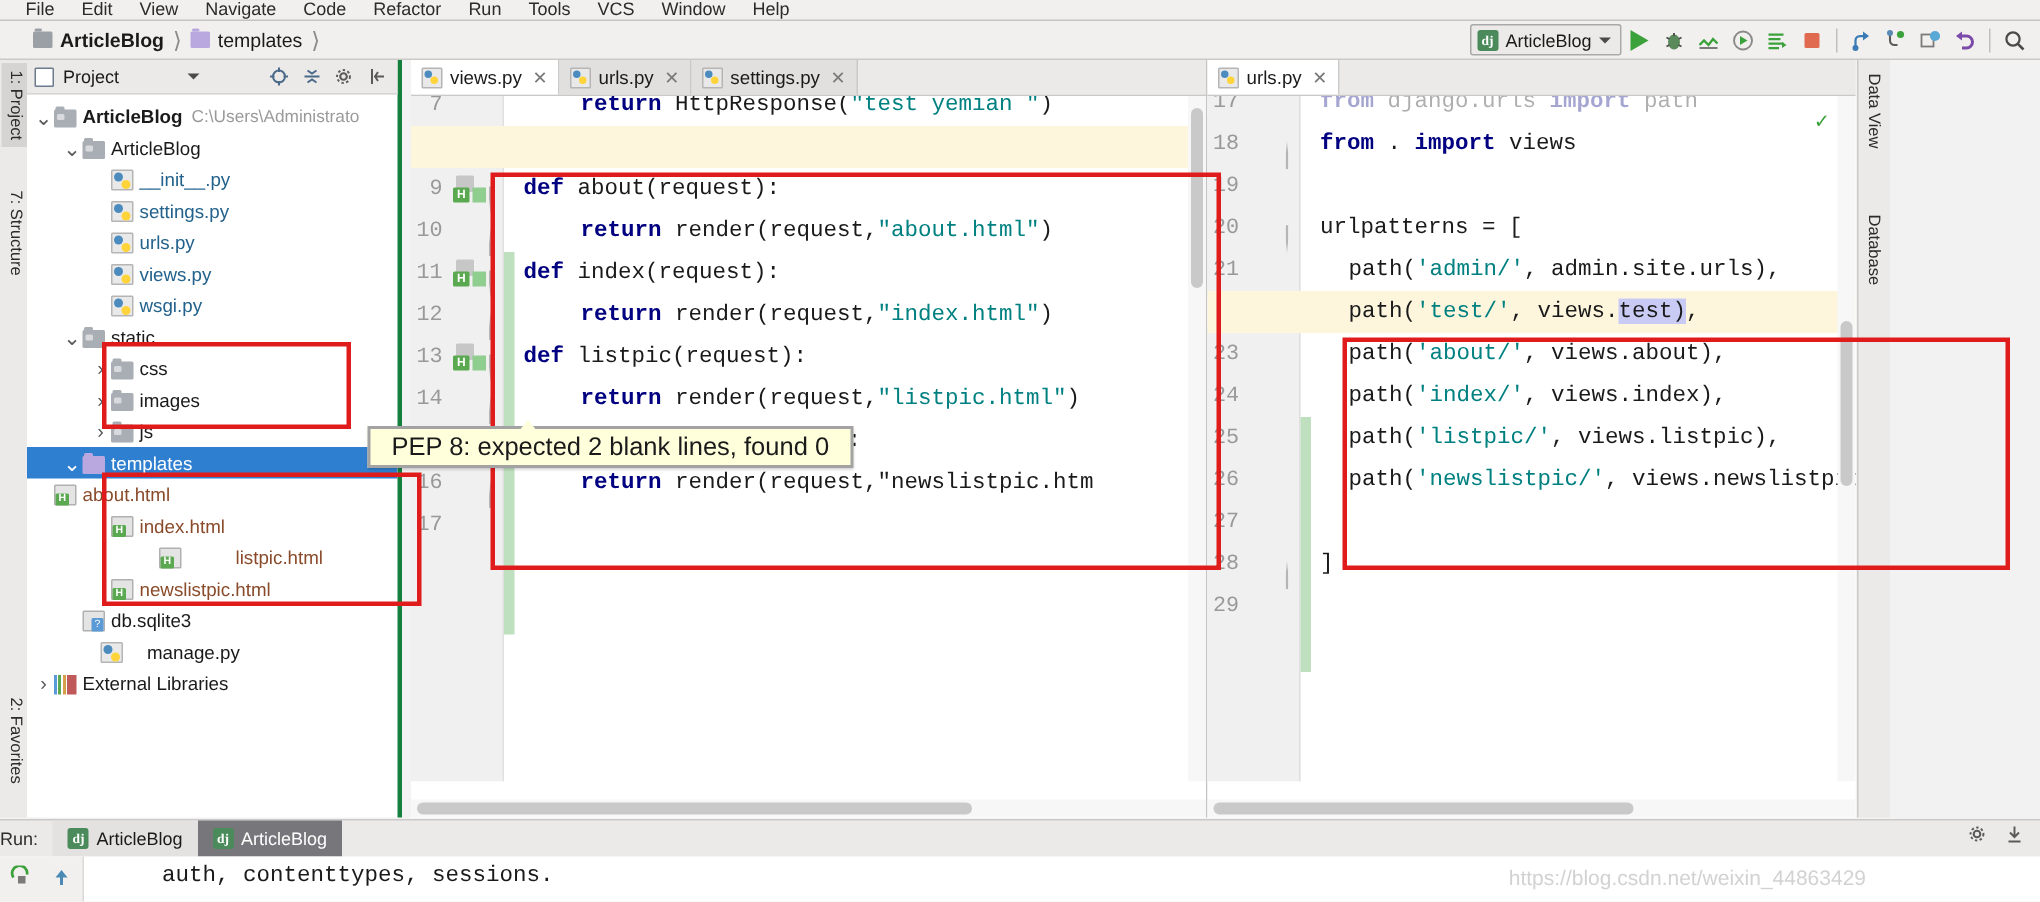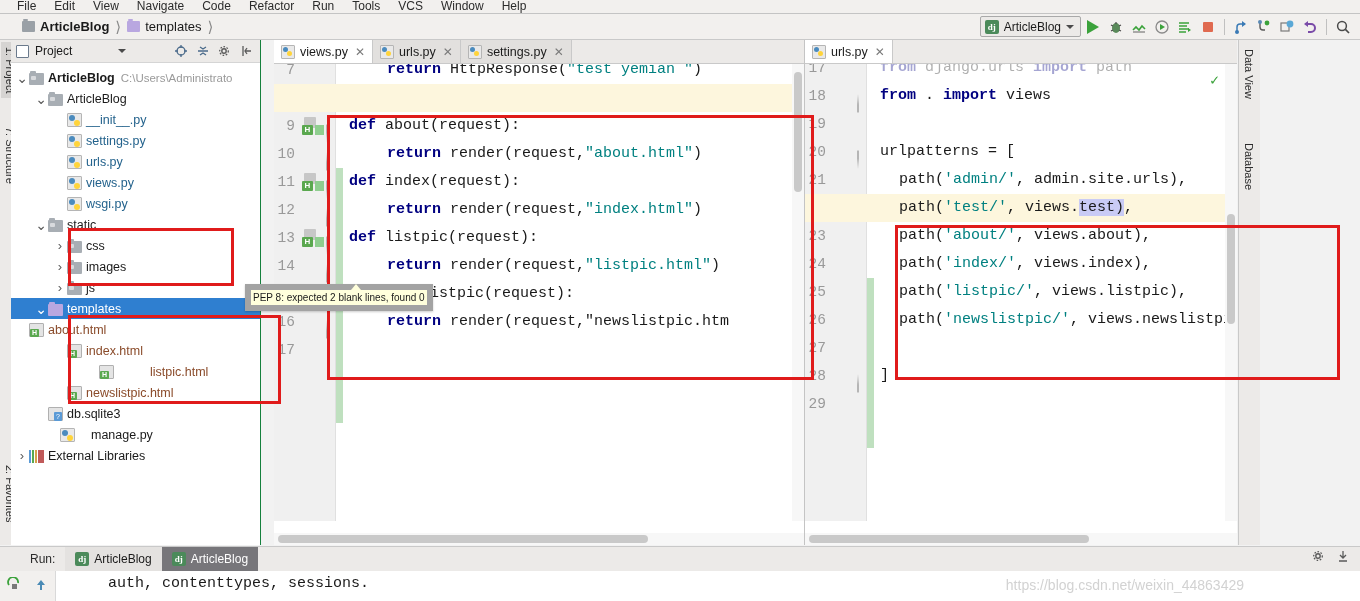--- a/index.html
+++ b/index.html
@@ -69,22 +69,22 @@
 
   
   .rbar {
     position: absolute; right: 0; top: 40px; width: 22px; height: 505px;
     background: #eceae8; border-left: 1px solid #c9c9c9;
   }
   .rbar .vtab { position: absolute; left: 1px; }
 
   
   .projpanel {
-    position: absolute; left: 11px; top: 40px; width: 250px; height: 505px;
-    background: #fff; border-right: 1px solid #15803d;
+    position: absolute; left: 18px; top: 40px; width: 250px; height: 505px;
+    background: #fff; border-right: 3px solid #15803d;
   }
   .projhdr {
     height: 23px; background: #eceae8; border-bottom: 1px solid #d5d5d5;
     display: flex; align-items: center; padding: 0 5px; gap: 6px; font-size: 12px;
   }
   .projhdr .hicon { width:13px;height:13px;border:1px solid #6b7a8c;border-radius:1px;background:#fff;display:inline-block;}
   .projhdr .spacer { flex: 1; }
   .ph-btn { width:16px;height:16px;display:flex;align-items:center;justify-content:center;color:#4a6a8a;}
   .tree { padding: 4px 0 0 0; font-size: 12.5px; overflow: hidden; height: 482px;}
   .trow { display: flex; align-items: center; height: 21px; padding-left: 4px; white-space: nowrap; }
@@ -115,21 +115,21 @@
   .ic.lib { height:13px; margin-top:1px; background:
       linear-gradient(90deg,#5a9ad6 0 2px, transparent 2px 3px, #5aa84f 3px 5px, transparent 5px 6px, #d6a04a 6px 8px, transparent 8px 9px, #c05a5a 9px 11px); }
   .fname { color: #1a1a1a; }
   .fname.blue { color: #23628c; }
   .fname.brown { color: #8a4b2a; }
   .trow.sel .fname { color:#fff; }
 
   
   .tooltip {
     position: absolute; left: 245px; top: 284px; background: #ffffdc;
-    border: 6px solid #a3a3a3; padding: 2px 2px; font-size: 10px; z-index: 40;
+    border: 2px solid #a3a3a3; padding: 2px 14px; font-size: 17px; z-index: 40;
     white-space: nowrap; box-shadow: 0 1px 2px rgba(0,0,0,.2);
   }
   .tooltip::after{
     content:""; position:absolute; left:100px; top:-6px; width:10px;height:6px;
     background:#ffffdc; clip-path: polygon(50% 0, 100% 100%, 0 100%);
   }
 
   
   .edwrap { position: absolute; left: 274px; top: 40px; right: 23px; height: 505px; background: #fff; }
   .tabstrip {
@@ -189,21 +189,21 @@
   .hsb .thumb { position:absolute; top:2px; height:8px; background:#c9c9c9; border-radius:4px;}
 
   
   .redbox { position: absolute; border: 3px solid #e01b1b; z-index: 30; pointer-events:none; }
 
   
   .runpanel {
     position: absolute; left: 0; top: 546px; width: 1360px; height: 55px;
     background: #eceae8; border-top: 1px solid #c9c9c9;
   }
-  .runhdr { height: 24px; display: flex; align-items: center; padding-left: 30px; gap: 0; font-size: 12px;}
+  .runhdr { height: 24px; display: flex; align-items: center; gap: 0; font-size: 12px;}
   .runlabel { padding-right: 10px; color: #2b2b2b; }
   .rtab { display:flex; align-items:center; gap:5px; padding: 0 10px; height: 24px; font-size: 12px; }
   .rtab.a { background: #e4e2e0; }
   .rtab.b { background: #77767a; color: #fff; }
   .runbody { position:absolute; left:0; top:24px; width:1360px; height:31px; background:#fff; display:flex; }
   .runtools { width: 56px; background:#f2f0ee; display:flex; align-items:center; justify-content:space-around; border-right:1px solid #d9d9d9;}
   .runout { font-family: "Liberation Mono", monospace; font-size: 15px; padding: 4px 0 0 52px; color:#1a1a1a; }
   .statusicons { position:absolute; right: 10px; top: 2px; display:flex; align-items:center; gap:10px;}
   .watermark {
     position: absolute; right: 16px; bottom: 8px; color: #d2d2d2; font-size: 14px;

